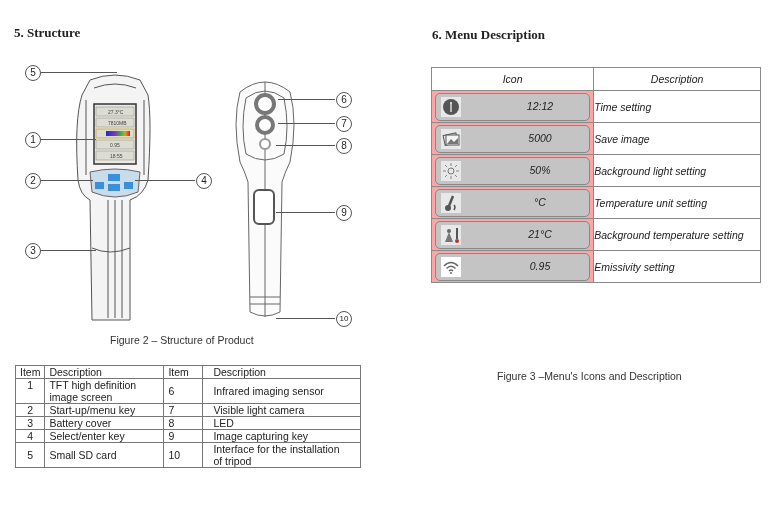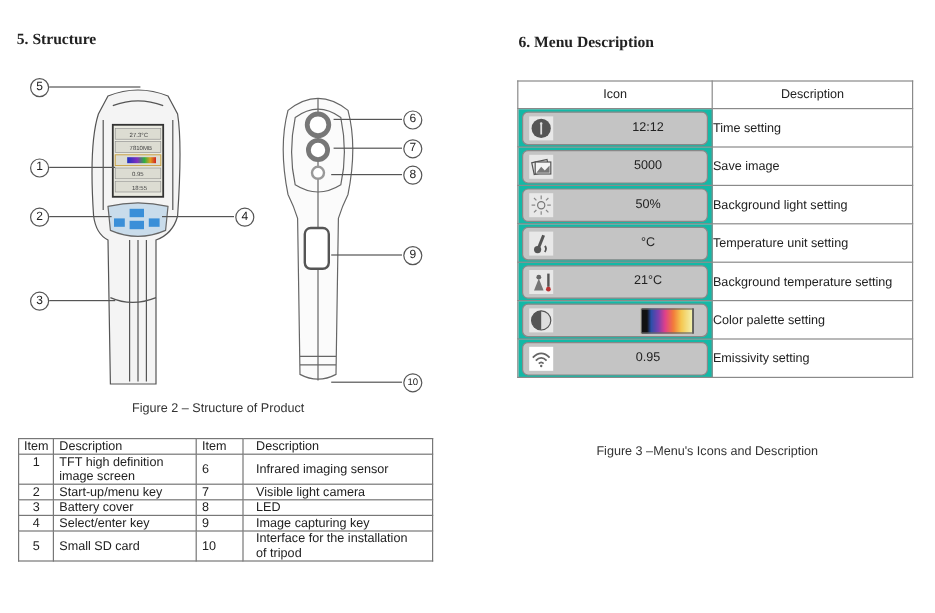--- a/index.html
+++ b/index.html
@@ -10,21 +10,21 @@
   .callout { width:14px; height:14px; border:1px solid #555; border-radius:50%; font-size:10px; line-height:14px; text-align:center; color:#222; background:#fff; }
   .leader { height:1px; background:#555; }
   
   table.parts { border-collapse:collapse; font-size:10.5px; color:#222; }
   table.parts td { border:1px solid #777; padding:0 4px; height:12px; line-height:12px; vertical-align:middle; }
   table.parts td.c { text-align:center; }
   
   table.menu { border-collapse:collapse; font-size:10.5px; color:#222; }
   table.menu td { border:1px solid #8a8a8a; height:31px; padding:0; vertical-align:middle; }
   table.menu tr.head td { height:22px; text-align:center; }
-  table.menu td.iconcell { background:#14b8a6; width:158px; padding:0 3px; }
+  table.menu td.iconcell { background:#fca5a5; width:158px; padding:0 3px; }
   table.menu td.desc { width:168px; text-align:left; }
   .pill { height:26px; border:1px solid #888; border-radius:5px; background:#c4c4c4; position:relative; }
   .pill .ico { position:absolute; left:5px; top:3px; width:20px; height:20px; background:#e8e8e8; }
   .pill .val { position:absolute; left:60px; width:88px; top:6px; text-align:center; font-size:10.5px; }
   .palette { position:absolute; left:98px; top:3px; width:42px; height:19px; border:1px solid #666;
     background:linear-gradient(90deg,#111 0%,#111 10%,#2a4fa8 18%,#7a3fb0 32%,#e0408a 46%,#f27a3a 62%,#f5c850 78%,#f2f2b0 100%); }
 </style>
 </head>
 <body>
 
@@ -149,21 +149,21 @@
     <td style="padding-left:10px;">
           <div>Interface for the installation</div>
           <div>of tripod</div>
         </td>
   </tr>
 </tbody>
   </table>
 
 <div class="abs h-title" style="left:432px;top:27px;">6. Menu Description</div>
 
-<table class="abs menu" style="left:431px;top:67px;width:330px;">
+<table class="abs menu" style="left:431px;top:67px;width:330px;font-style:italic;">
   <tbody>
       <tr class="head">
     <td style="width:158px;">Icon</td>
     <td>Description</td>
   </tr>
 
   <tr>
     <td class="iconcell">
           <div class="pill">
       <svg class="ico" viewBox="0 0 20 20">
@@ -236,32 +236,20 @@
               <rect x="15" y="3" width="2" height="11" fill="#555"></rect>
               <circle cx="16" cy="16" r="2" fill="#b33"></circle>
             </svg>
       <span class="val">21°C</span>
           </div>
         </td>
     <td class="desc">Background temperature setting</td>
   </tr>
 
 
-  <tr>
-    <td class="iconcell">
-          <div class="pill">
-      <svg class="ico" viewBox="0 0 20 20">
-              <circle cx="10" cy="10" r="8" fill="#ddd" stroke="#555"></circle>
-              <path d="M10 2 A8 8 0 0 0 10 18 Z" fill="#555"></path>
-            </svg>
-      <div class="palette"></div>
-          </div>
-        </td>
-    <td class="desc">Color palette setting</td>
-  </tr>
 
   <tr>
     <td class="iconcell">
           <div class="pill">
       <svg class="ico" viewBox="0 0 20 20" style="background:#fff">
               <g fill="none" stroke="#666" stroke-width="1.5">
                 <path d="M3 9 Q10 2 17 9"></path>
                 <path d="M5.5 11.5 Q10 7 14.5 11.5"></path>
                 <path d="M8 14 Q10 12 12 14"></path>
               </g>

